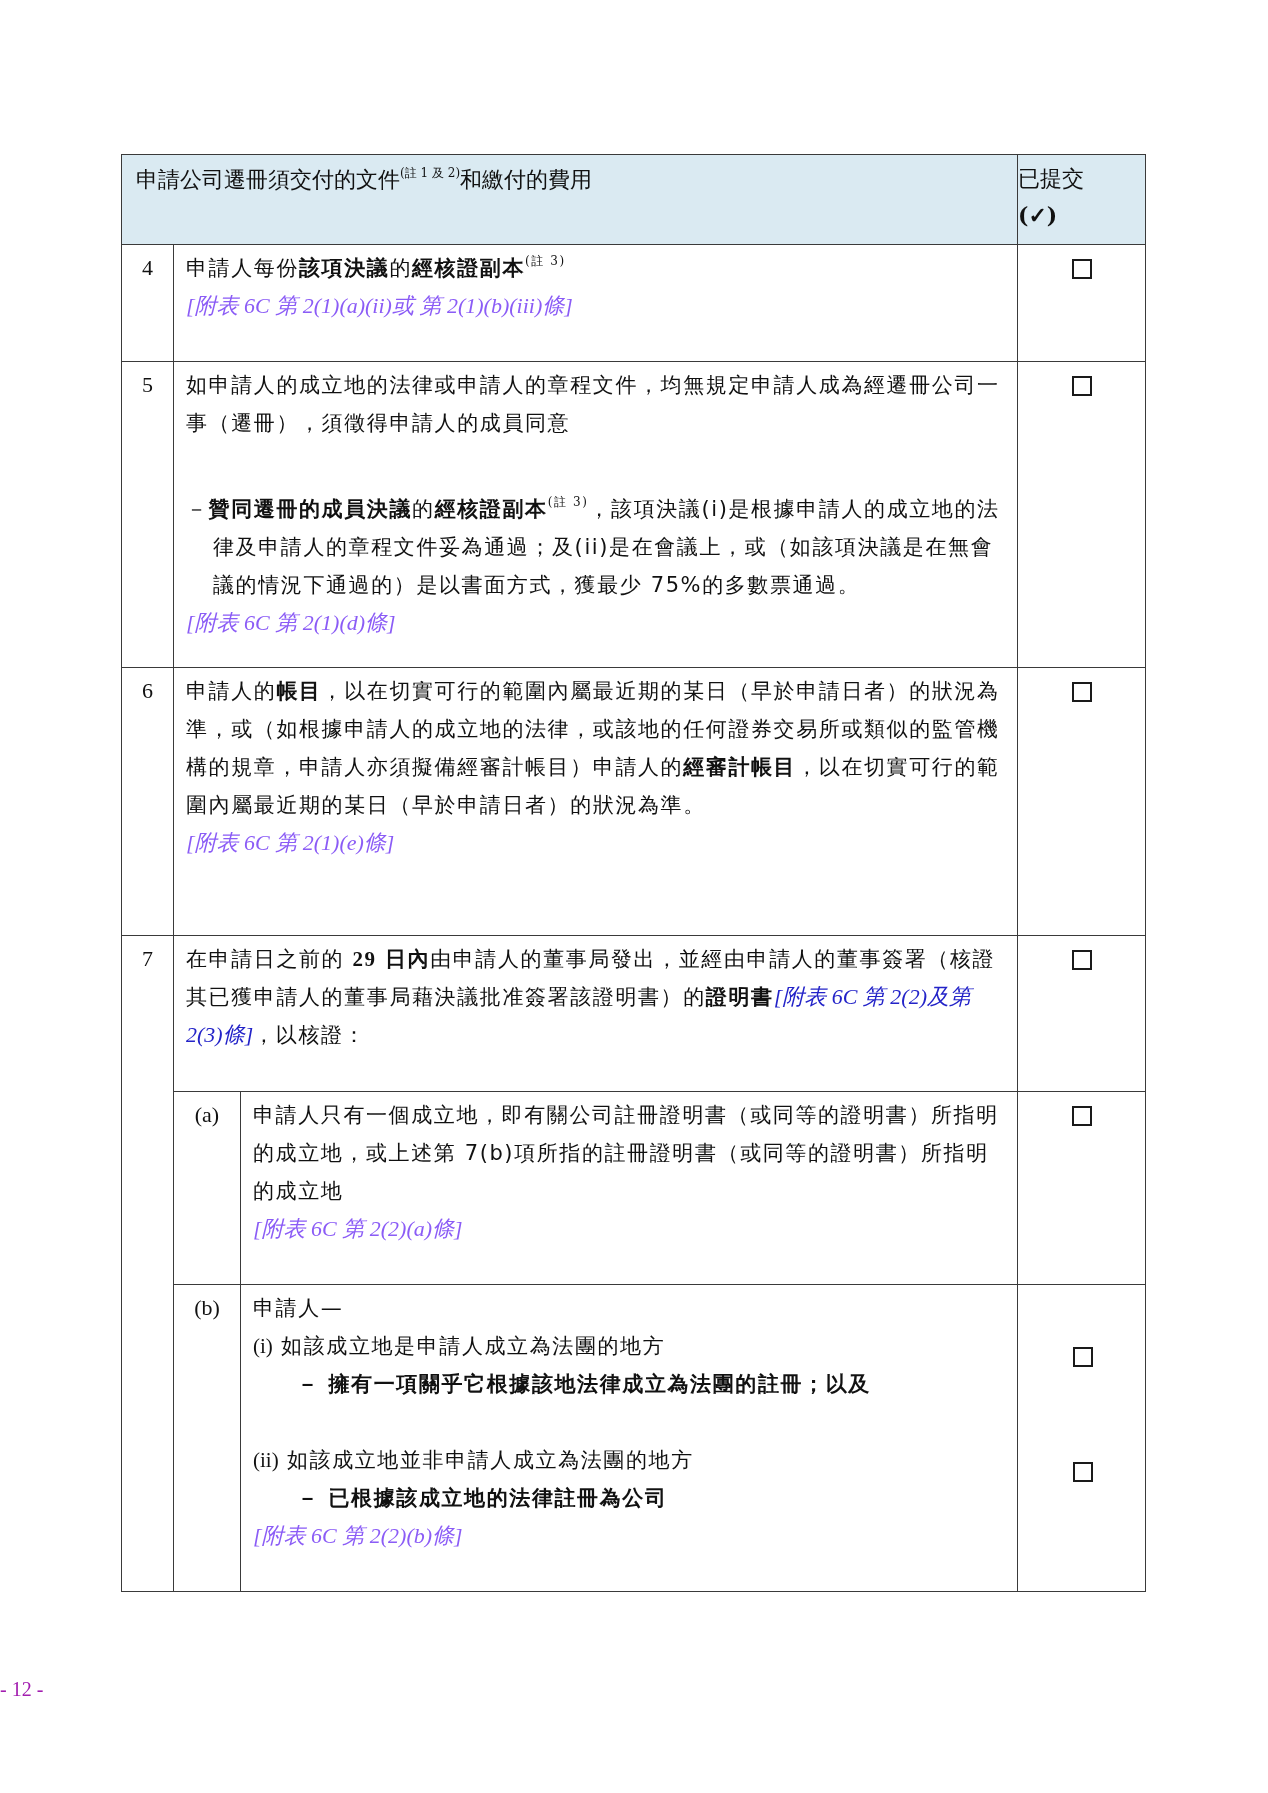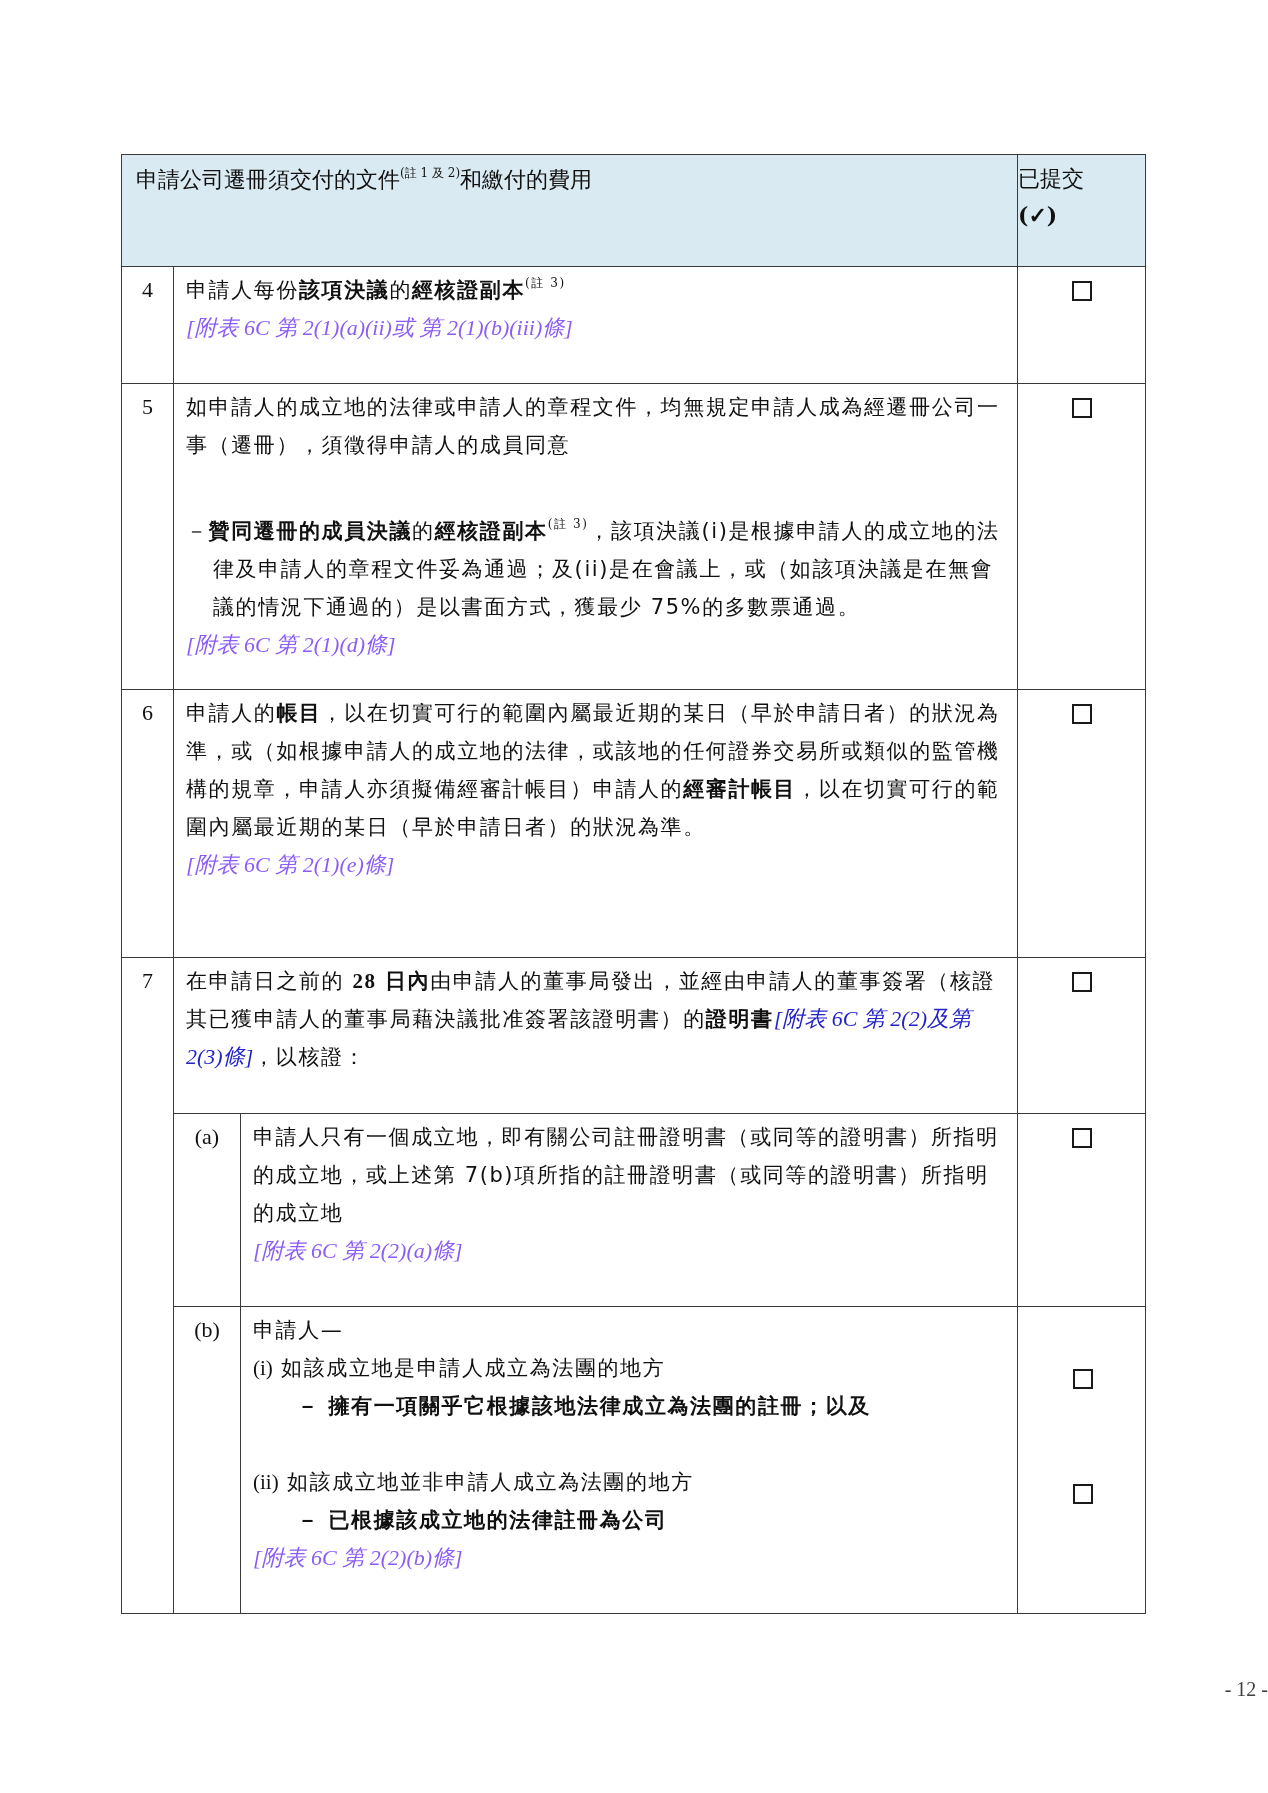--- a/index.html
+++ b/index.html
@@ -12,42 +12,42 @@
       position: absolute; left: 121px; top: 154px; width: 1025px;
       border-collapse: collapse; table-layout: fixed;
       font-size: 22px; line-height: 38px;
     }
     .doc-table td, .doc-table th {
       border: 1.5px solid #3a3a3a; vertical-align: top; padding: 0;
     }
     .col-num { width: 52px; }
     .col-sub { width: 67px; }
     .col-check { width: 128px; }
-    .hdr { background: #daeaf2; height: 112px; padding-left: 16px; }
+    .hdr { background: #daeaf2; height: 90px; padding-left: 16px; }
     .hdr-title { text-align: left; font-weight: normal; padding: 6px 14px 0 14px !important; font-family: "DejaVu Sans", sans-serif; font-size: 22px; }
     .hdr-check { text-align: left; font-weight: normal; padding-top: 6px !important; font-family: "DejaVu Sans", sans-serif; font-size: 22px; line-height: 36px; }
     .hdr-check .mark { font-family: "DejaVu Serif", serif; font-weight: bold; }
     sup { font-size: 12px; line-height: 0; vertical-align: 10px; font-family: "DejaVu Serif", serif; }
     .num { text-align: center; padding-top: 4px !important; font-family: "Liberation Serif", serif; font-size: 22px; }
     .content { padding: 4px 10px 0 12px !important; font-family: "DejaVu Sans", sans-serif; font-size: 21px; letter-spacing: 1.6px; }
     .content b { font-weight: bold; }
     .ref { color: #8b5cf6; font-style: italic; font-family: "Liberation Serif", serif; letter-spacing: 0; font-size: 22px; }
     .ref-inline { color: #2323c8; font-style: italic; font-family: "Liberation Serif", serif; letter-spacing: 0; font-size: 22px; }
     .num-strong { font-family: "Liberation Serif", serif; font-weight: bold; }
     .latin { font-family: "Liberation Serif", serif; letter-spacing: 0; }
     .dash-line { text-indent: -27px; padding-left: 27px; margin-top: 48px; }
     .sub-indent { padding-left: 44px; font-weight: bold; }
     .check-cell { text-align: center; }
     .checkbox {
       display: inline-block; width: 16px; height: 16px;
       border: 2px solid #1a1a1a; margin-top: 14px; cursor: pointer; background: #fff;
     }
     .page-number {
-      position: absolute; top: 1678px; left: 0; width: 1268px; text-align: right;
-      font-family: "Liberation Serif", serif; font-size: 20px; color: #404040;
+      position: absolute; top: 1678px; left: 0; width: 1268px; text-align: left;
+      font-family: "Liberation Serif", serif; font-size: 20px; color: #a21caf;
     }
     .sublabel { text-align: center; padding-top: 4px !important; font-family: "Liberation Serif", serif; font-size: 22px; }
   </style>
 </head>
 <body>
 
 <table class="doc-table">
   <colgroup>
     <col class="col-num">
     <col class="col-sub">
@@ -104,21 +104,21 @@
     <td class="check-cell">
       <span class="checkbox"></span>
     </td>
   </tr>
 
   <tr style="height:156px">
     <td class="num" rowspan="3">7</td>
     <td colspan="2" class="content">
       <div>
         <span>在申請日之前的</span>
-        <b class="num-strong">28</b>
+        <b class="num-strong">29</b>
         <b>日內</b><span>由申請人的董事局發出，並經由申請人的董事簽署（核證其已獲申請人的董事局藉決議批准簽署該證明書）的</span><b>證明書</b><span class="ref-inline">[附表 6C 第 2(2)及第 2(3)條]</span><span>，以核證：</span>
       </div>
     </td>
     <td class="check-cell">
       <span class="checkbox"></span>
     </td>
   </tr>
 
   <tr style="height:193px">
     <td class="sublabel">(a)</td>

